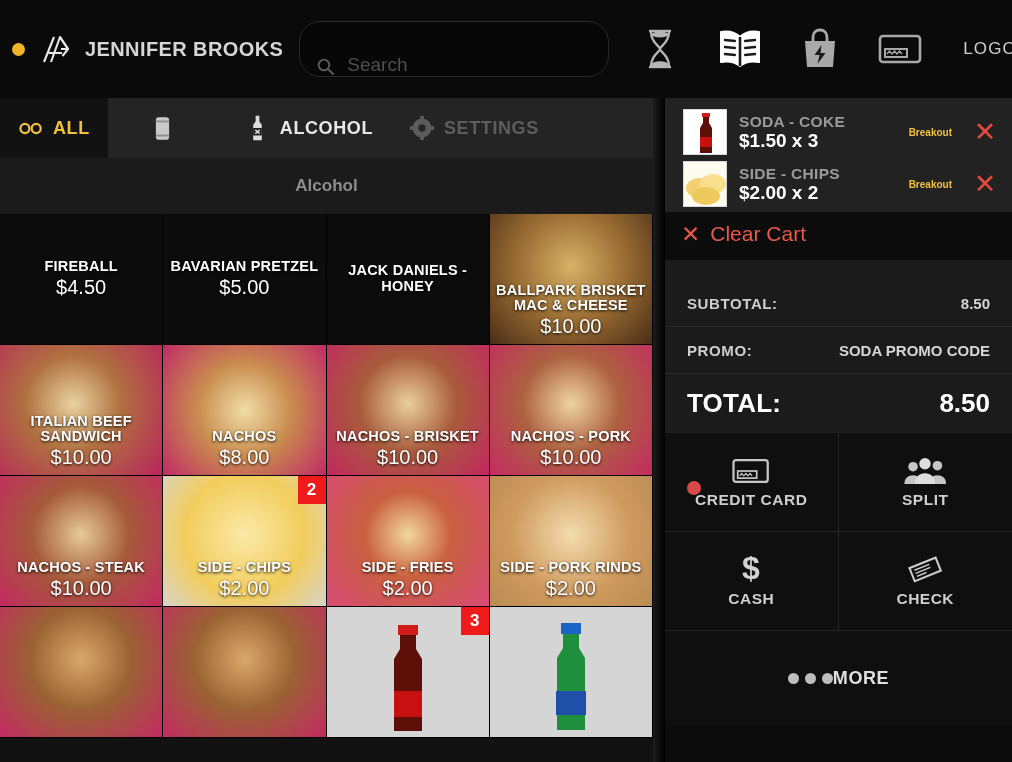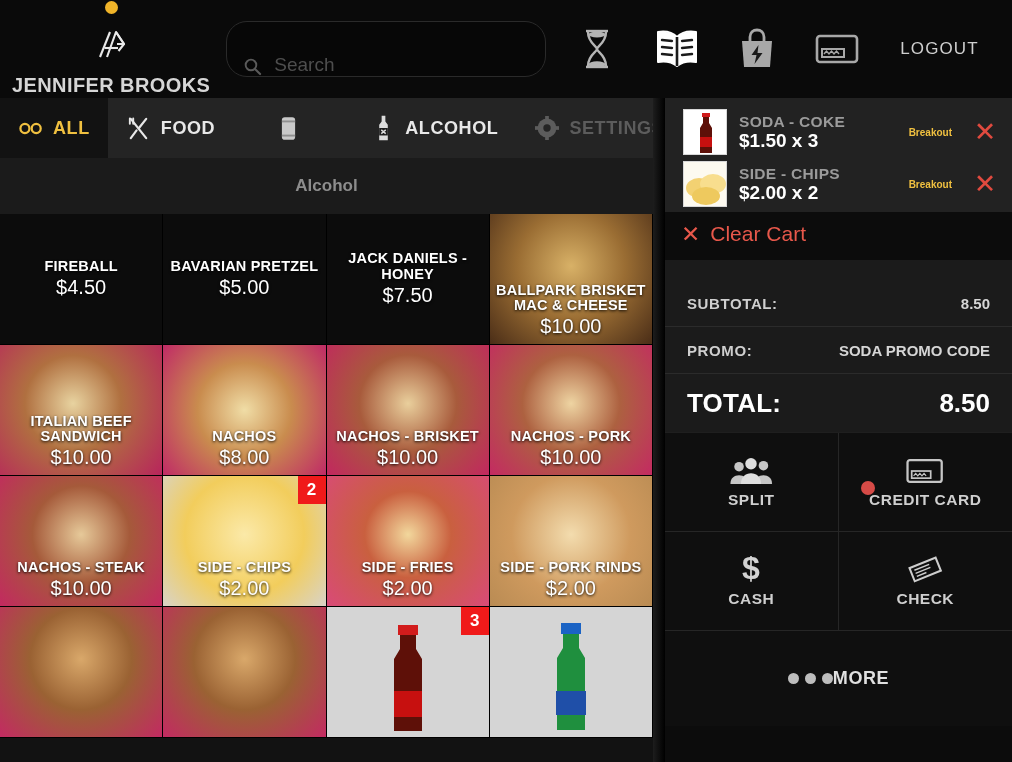--- a/index.html
+++ b/index.html
@@ -10,21 +10,21 @@
     font-family:"Liberation Sans", sans-serif;
     overflow:hidden;
   }
   .app{ position:relative; width:1012px; height:762px; background:#000; }
 
   
   .header{
     position:absolute; left:0; top:0; width:1012px; height:98px;
     background:#0a0a0a; display:flex; align-items:center;
   }
-  .brand{ display:flex; align-items:center; padding-left:12px; gap:10px;flex-direction:column; }
+  .brand{ display:flex; align-items:center; padding-left:12px; gap:10px; }
   .status-dot{ width:13px; height:13px; border-radius:50%; background:#f0b429; flex:0 0 auto; }
   .logo-a{ width:40px; height:40px; flex:0 0 auto; }
   .brand-name{
     color:#d6d6d6; font-size:20px; font-weight:bold; letter-spacing:.4px;
     white-space:nowrap;
   }
   .search-wrap{
     margin-left:16px; width:320px; height:56px; border-radius:21px;
     border:1px solid #2a2a2a; background:#070707;
     display:flex; align-items:flex-end; padding:0 16px; gap:12px;
@@ -232,33 +232,20 @@
           <svg viewBox="0 0 30 16" width="27" height="15">
             <g fill="none" stroke="#f0c040" stroke-width="2.6">
               <circle cx="8" cy="8" r="5.2"></circle>
                 <circle cx="21" cy="8" r="5.2"></circle>
             </g>
           </svg>
         </span>
         <span class="tlabel">ALL</span>
       </div>
 
-      <div class="tab">
-        <span class="tico">
-          <svg viewBox="0 0 26 26" width="25" height="25">
-            <g stroke="#e8e8e8" stroke-width="2.3" stroke-linecap="round" fill="none">
-              <line x1="5" y1="3" x2="21" y2="23"></line>
-              <line x1="21" y1="3" x2="13.5" y2="12.5"></line>
-              <line x1="5" y1="23" x2="11" y2="15"></line>
-            </g>
-            <path d="M4 2.5 L4 8 M7.5 2.5 L7.5 8" stroke="#e8e8e8" stroke-width="2" stroke-linecap="round"></path>
-          </svg>
-        </span>
-        <span class="tlabel">FOOD</span>
-      </div>
 
       <div class="tab" style="padding:0 42px;">
         <span class="tico">
           <svg viewBox="0 0 18 28" width="17" height="27">
             <rect x="2" y="2" width="14" height="24" rx="3" fill="#c9c9c9"></rect>
             <rect x="2" y="5.5" width="14" height="2" fill="#8f8f8f"></rect>
             <rect x="2" y="20.5" width="14" height="2" fill="#8f8f8f"></rect>
           </svg>
         </span>
         <span class="tlabel"></span>
@@ -305,21 +292,20 @@
         </div>
         <div class="tile plain">
           <div class="txt">
             <div class="nm">BAVARIAN PRETZEL</div>
             <div class="pr">$5.00</div>
           </div>
         </div>
         <div class="tile plain">
           <div class="txt">
             <div class="nm">JACK DANIELS - HONEY</div>
-            <div class="pr">$7.50</div>
           </div>
         </div>
         <div class="tile">
           <div class="ph" style="background: radial-gradient(circle at 50% 40%, rgb(216, 177, 103) 0%, rgb(154, 109, 51) 48%, rgb(74, 45, 23) 100%);"></div>
           <div class="txt">
             <div class="nm">BALLPARK BRISKET MAC &amp; CHEESE</div>
             <div class="pr">$10.00</div>
           </div>
         </div>
         <div class="tile">
@@ -458,51 +444,51 @@
         <span class="lb">PROMO:</span>
         <span class="vl">SODA PROMO CODE</span>
       </div>
       <div class="trow total">
         <span class="lb">TOTAL:</span>
         <span class="vl">8.50</span>
       </div>
     </div>
 
     <div class="paygrid">
+      <div class="pay">
+        <span class="pdot"></span>
+        <span class="pico">
+          <svg viewBox="0 0 40 28" width="38" height="27">
+            <rect x="1.6" y="2" width="36" height="23" rx="2.6" fill="none" stroke="#c6c6c6" stroke-width="2.4"></rect>
+            <rect x="6" y="13.5" width="20" height="7.5" fill="none" stroke="#c6c6c6" stroke-width="1.8"></rect>
+            <path d="M8 18.5 l2.2-2.6 2.2 2.6 2.2-2.6 2.2 2.6 2.2-2.6 2.2 2.6" fill="none" stroke="#c6c6c6" stroke-width="1.2"></path>
+          </svg>
+        </span>
+        <span class="plab">CREDIT CARD</span>
+      </div>
+
       <div class="pay">
         <span class="pico">
           <svg viewBox="0 0 46 30" width="44" height="29">
             <g fill="#c6c6c6">
               <circle cx="10.5" cy="11" r="5"></circle>
                 <path d="M1.5 29 c0-6 4-9 9-9 s9 3 9 9 z"></path>
               <circle cx="36" cy="10" r="5"></circle>
                 <path d="M27 29 c0-6 4-9 9-9 s9 3 9 9 z"></path>
             </g>
             <g fill="#dedede">
               <circle cx="23" cy="8" r="6"></circle>
                 <path d="M12.5 29 c0-7 4.7-11 10.5-11 s10.5 4 10.5 11 z"></path>
             </g>
           </svg>
         </span>
         <span class="plab">SPLIT</span>
       </div>
 
       <div class="pay">
-        <span class="pdot"></span>
-        <span class="pico">
-          <svg viewBox="0 0 40 28" width="38" height="27">
-            <rect x="1.6" y="2" width="36" height="23" rx="2.6" fill="none" stroke="#c6c6c6" stroke-width="2.4"></rect>
-            <rect x="6" y="13.5" width="20" height="7.5" fill="none" stroke="#c6c6c6" stroke-width="1.8"></rect>
-            <path d="M8 18.5 l2.2-2.6 2.2 2.6 2.2-2.6 2.2 2.6 2.2-2.6 2.2 2.6" fill="none" stroke="#c6c6c6" stroke-width="1.2"></path>
-          </svg>
-        </span>
-        <span class="plab">CREDIT CARD</span>
-      </div>
-
-      <div class="pay">
         <span class="pico">
           <svg viewBox="0 0 24 34" width="26" height="32">
             <text x="12" y="29" font-family="Liberation Sans, sans-serif" font-size="34" font-weight="bold" fill="#d2d2d2" text-anchor="middle">$</text>
           </svg>
         </span>
         <span class="plab">CASH</span>
       </div>
 
       <div class="pay">
         <span class="pico">

